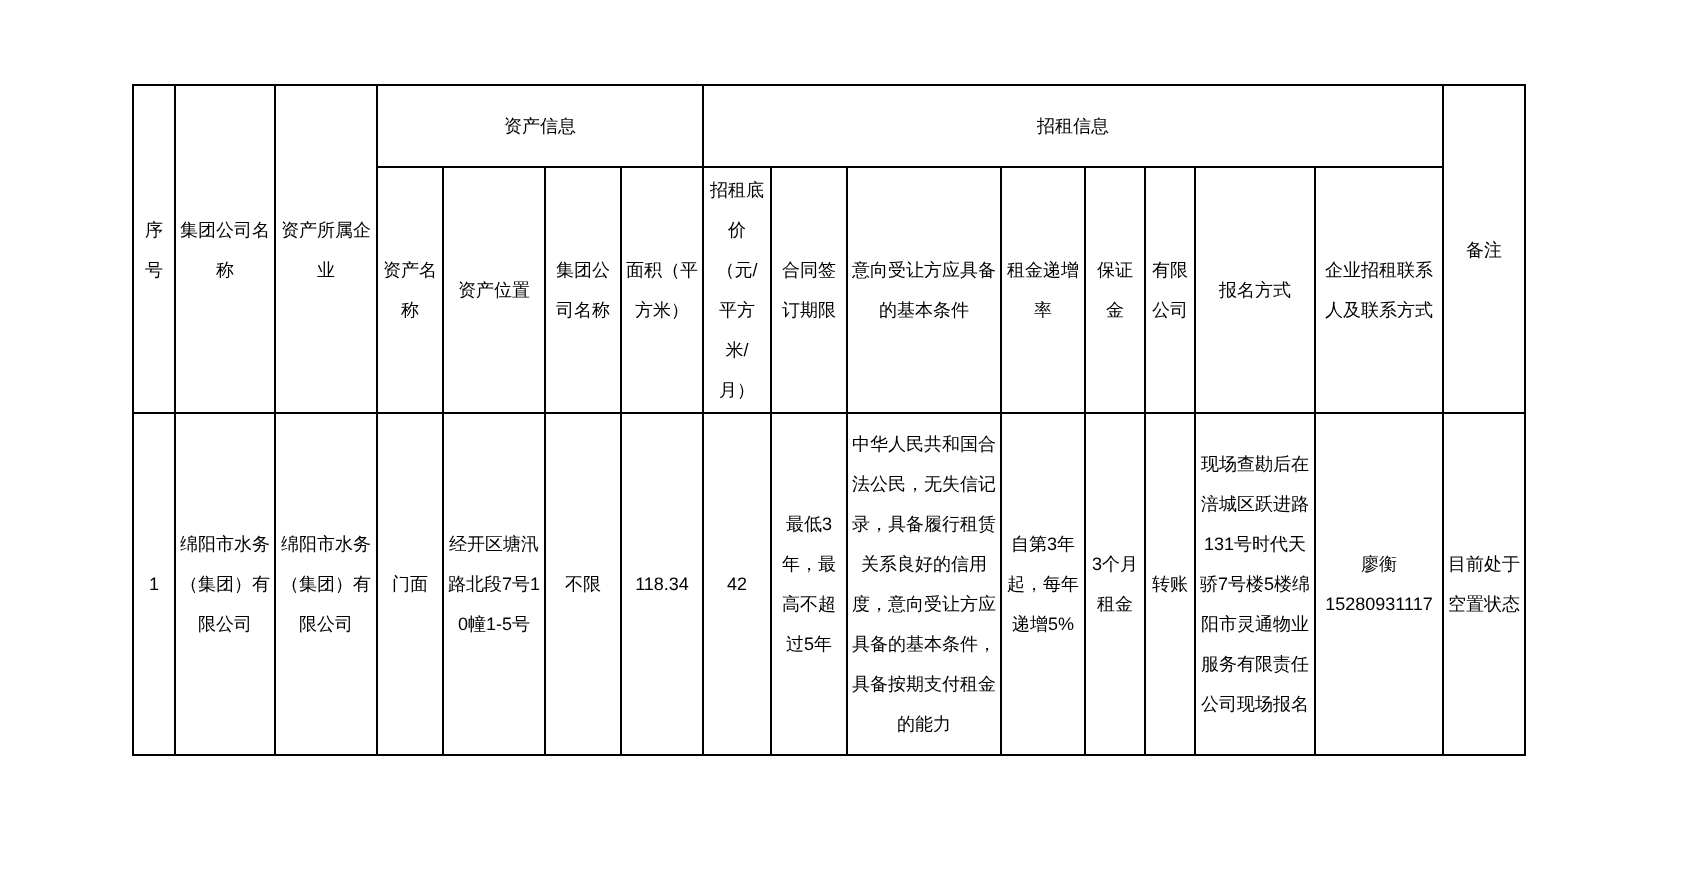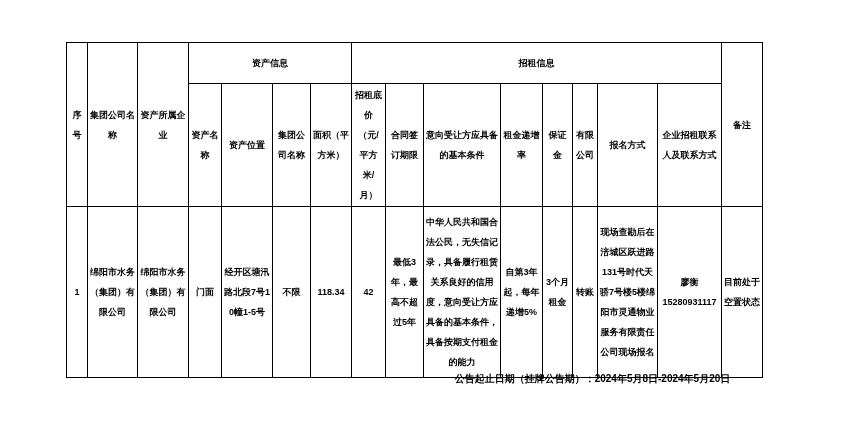--- a/index.html
+++ b/index.html
@@ -23,21 +23,21 @@
     left: 66px;
     top: 42px;
     width: 697px;
     border-collapse: collapse;
     table-layout: fixed;
   }
   table.lease th,
   table.lease td {
     border: 1px solid #000000;
     font-size: 9px;
-    font-weight: bold;
+    font-weight: normal;
     line-height: 20px;
     text-align: center;
     vertical-align: middle;
     padding: 1px 2px;
     overflow: hidden;
     word-break: break-all;
   }
   tr.row-group-header { height: 41px; }
   tr.row-sub-header   { height: 86px; }
   tr.row-data         { height: 171px; }
@@ -121,15 +121,14 @@
       <td>现场查勘后在涪城区跃进路131号时代天骄7号楼5楼绵阳市灵通物业服务有限责任公司现场报名</td>
       <td>
         <span class="stack-line">廖衡</span>
         <span class="stack-line">15280931117</span>
       </td>
       <td>目前处于空置状态</td>
     </tr>
   </tbody>
     </table>
 
-  <div class="footer-note">公告起止日期（挂牌公告期）：2024年5月8日-2024年5月20日</div>
 
 </div>
 
 </body></html>

